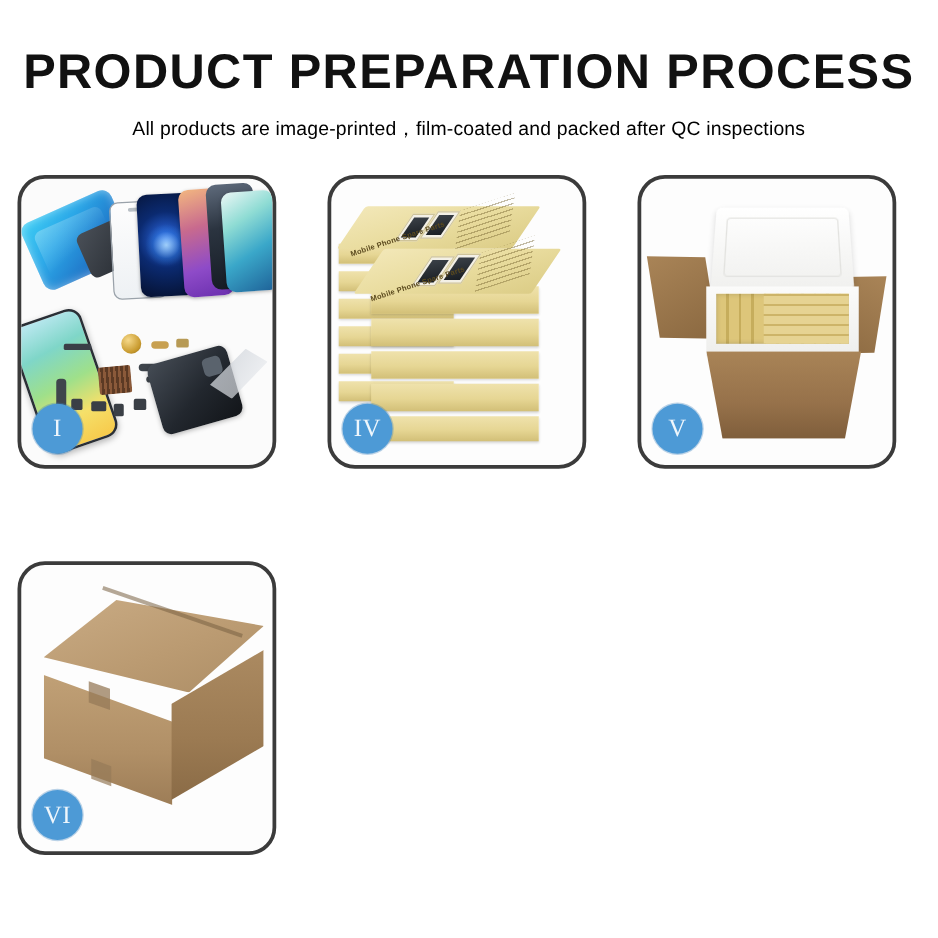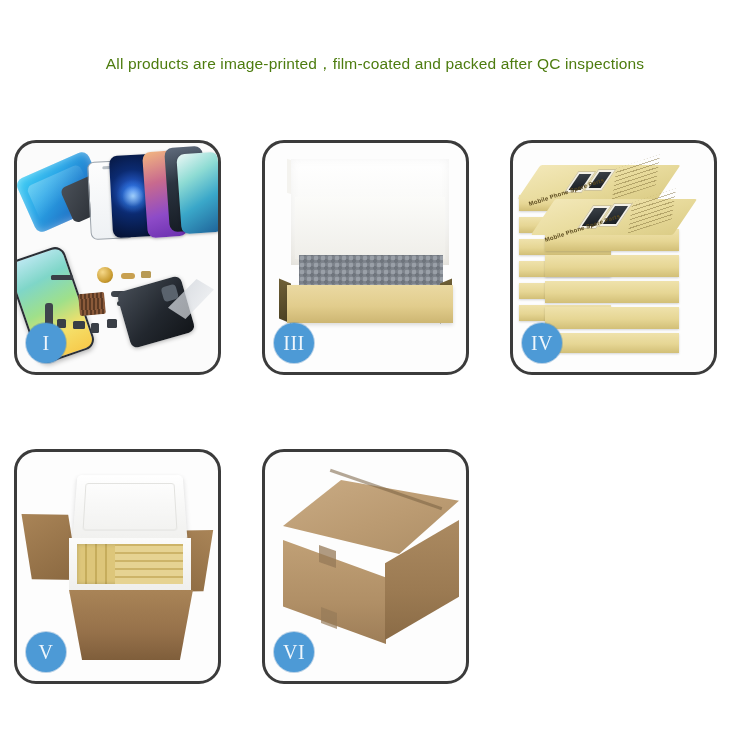--- a/index.html
+++ b/index.html
@@ -29,21 +29,21 @@
     letter-spacing: 1.1px;
     color: #111111;
     line-height: 1;
     margin: 0;
     white-space: nowrap;
   }
   .page-subtitle {
     font-family: "Liberation Sans", sans-serif;
     font-size: 15.5px;
     font-weight: 400;
-    color: #4d7c0f;
+    color: #000000;
     margin: 16px 0 0 0;
     letter-spacing: 0.15px;
     white-space: nowrap;
   }
 
   
   .grid {
     position: absolute;
     left: 14px;
     top: 140px;
@@ -450,20 +450,21 @@
     position:absolute; left:56px; top:158px;
     width:16px; height:16px;
     background: rgba(150,122,88,.7);
     transform: skewY(20deg);
   }
 </style>
 </head>
 <body>
 
 <div class="header">
+  <h1 class="page-title">PRODUCT PREPARATION PROCESS</h1>
   <p class="page-subtitle">All products are image-printed，film-coated and packed after QC inspections</p>
 </div>
 
 <div class="grid">
 
   <div class="card p1">
     <div class="card-stage">
       <div class="bluefilm"></div>
       <div class="lcdback"></div>
       <div class="glass"></div>
@@ -485,33 +486,20 @@
       <div class="flex" style="left:28px;top:160px;width:8px;height:24px;"></div>
       <div class="flex" style="left:94px;top:148px;width:26px;height:6px;"></div>
       <div class="flex" style="left:100px;top:158px;width:22px;height:5px;"></div>
       <div class="backcover"></div>
       <div class="tweezer"></div>
     </div>
     <div class="badge">I</div>
   </div>
 
 
-  <div class="card p3">
-    <div class="card-stage">
-      <div class="lidear-l"></div>
-      <div class="lidear-r"></div>
-      <div class="lidflap"></div>
-      <div class="foamwhite"></div>
-      <div class="foamgrey"></div>
-      <div class="boxside-l"></div>
-      <div class="boxside-r"></div>
-      <div class="boxfront"></div>
-    </div>
-    <div class="badge">III</div>
-  </div>
 
   <div class="card p4">
     <div class="card-stage">
       <div class="stackwrap">
 
         <div class="box" style="left:6px;top:52px;width:92px;height:16px;"></div>
         <div class="box" style="left:6px;top:74px;width:92px;height:16px;"></div>
         <div class="box" style="left:6px;top:96px;width:92px;height:16px;"></div>
         <div class="box" style="left:6px;top:118px;width:92px;height:16px;"></div>
         <div class="box" style="left:6px;top:140px;width:92px;height:16px;"></div>

